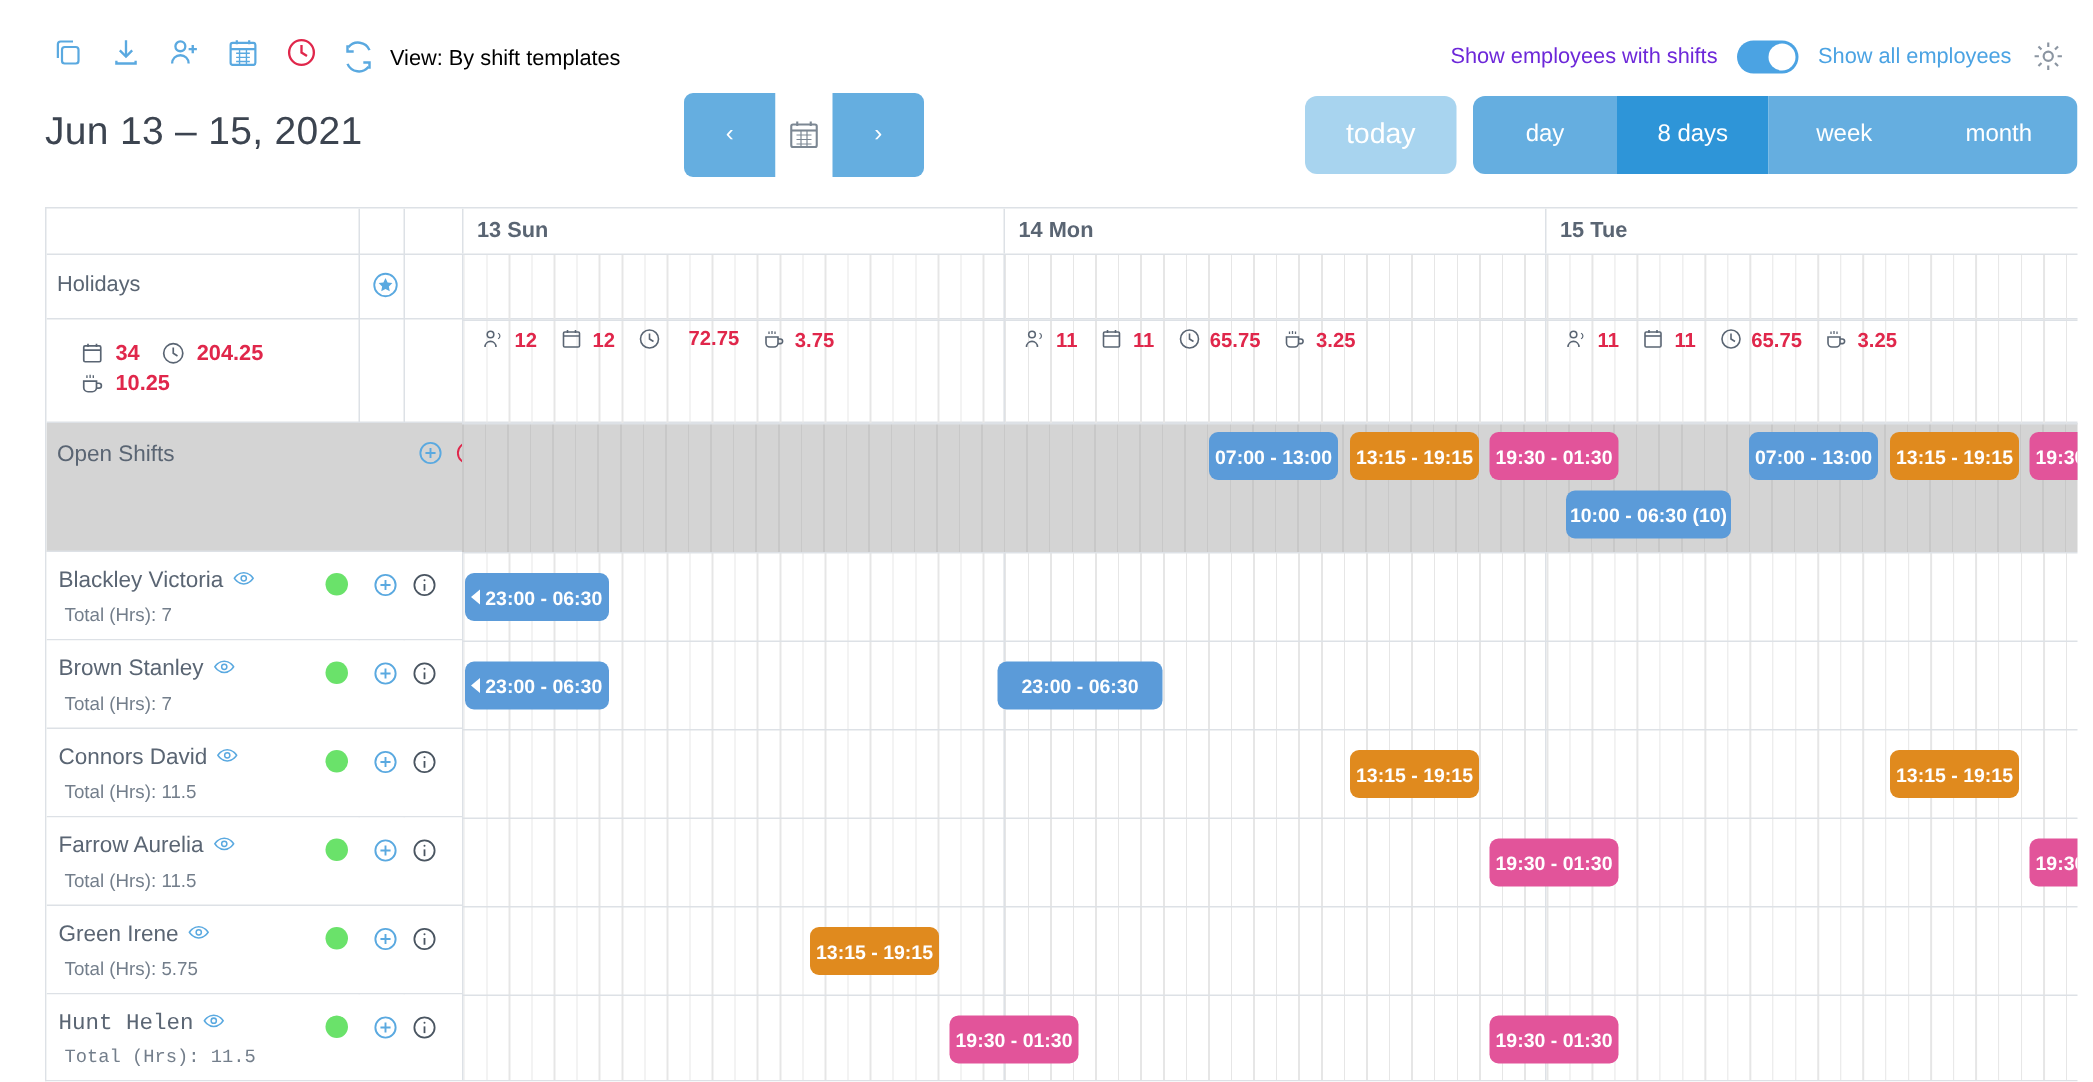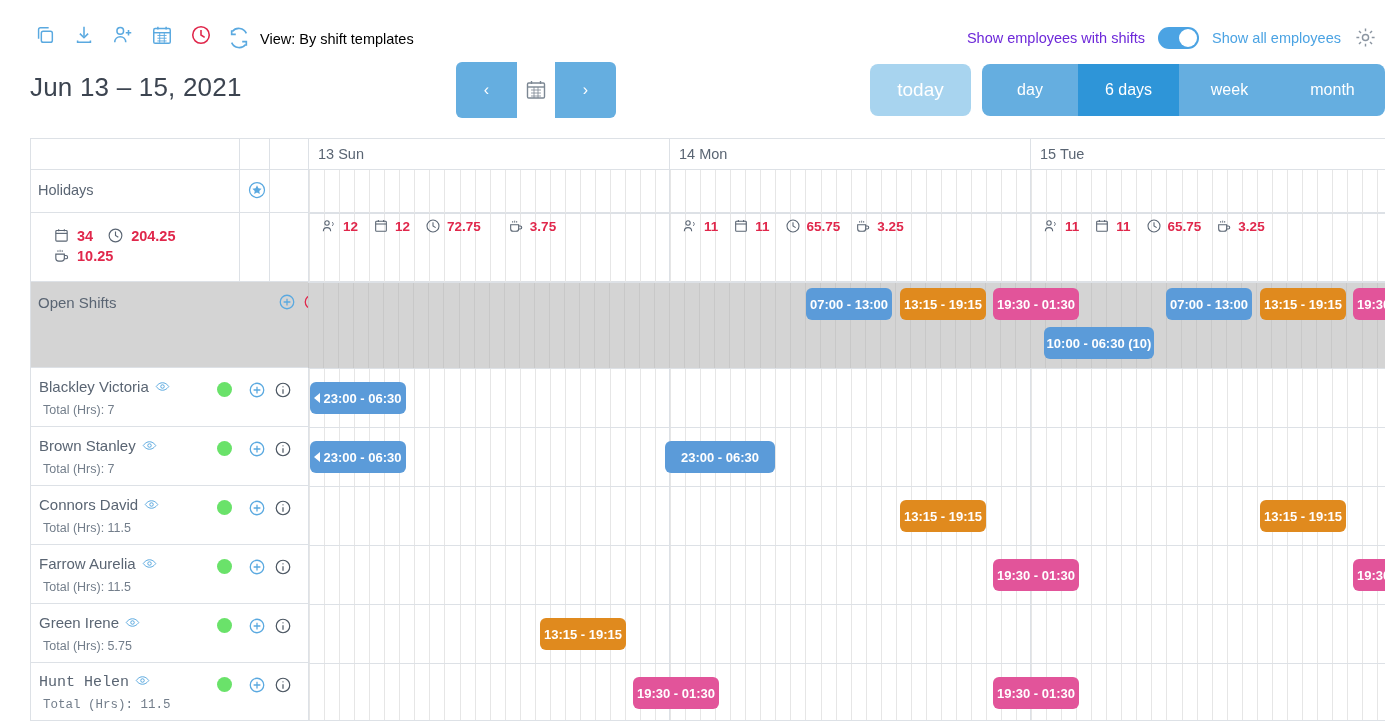--- a/index.html
+++ b/index.html
@@ -47,21 +47,21 @@
   .vg-3days{width:101px;}
   .vg-week{width:101px;}
   .vg-month{width:105px;}
 
   
   .grid{position:absolute;left:30px;top:138px;width:1355px;height:583px;
         border:1px solid #dde1e6;border-right:none;box-sizing:border-box;background:#fff;overflow:hidden;}
 
   .colhead{position:absolute;left:0;top:0;width:1355px;height:31px;border-bottom:1px solid #dde1e6;box-sizing:border-box;}
   .dayhead{position:absolute;top:0;height:30px;display:flex;align-items:center;padding-left:9px;
-    font-size:14.5px;font-weight:normal;color:#5a6573;border-left:1px solid #dde1e6;box-sizing:border-box;}
+    font-size:14.5px;font-weight:bold;color:#5a6573;border-left:1px solid #dde1e6;box-sizing:border-box;}
 
   .vline{position:absolute;top:0;bottom:0;width:1px;background:#dde1e6;}
   .vline-a{left:208px;}
   .vline-b{left:238px;}
 
   
   .row{position:absolute;left:0;width:1355px;border-bottom:1px solid #dde1e6;box-sizing:border-box;}
   .row-holidays{top:31px;height:43px;}
   .row-stats{top:74px;height:69px;}
   .row-open{top:143px;height:86px;background:#d4d4d4;}
@@ -174,21 +174,21 @@
         <path d="M7 12h10M7 15h10M7 18h10M10 9v11M14 9v11" stroke-width=".8"></path>
       </svg>
     </div>
     <div class="nav-btn nav-next">›</div>
   </div>
 
   <div class="viewgroup">
     <div class="vg-today">today</div>
     <div class="vg-seg">
       <div class="vg-item vg-day">day</div>
-      <div class="vg-item vg-3days active">6 days</div>
+      <div class="vg-item vg-3days active">8 days</div>
       <div class="vg-item vg-week">week</div>
       <div class="vg-item vg-month">month</div>
     </div>
   </div>
 
   <div class="grid">
 
     <div class="colhead">
       <div class="dayhead" style="left:277px;width:361px;">13 Sun</div>
       <div class="dayhead" style="left:638px;width:361px;">14 Mon</div>
@@ -378,21 +378,21 @@
               <span style="color:#e0274b;font-size:13.5px;font-weight:bold;">12</span>
             </span>
             <span style="display: flex; align-items: center; gap: 6px; margin-right: 6px;">
               <svg width="16" height="16" viewBox="0 0 24 24" fill="none" stroke="#5a6573" stroke-width="1.6">
                 <rect x="4" y="5" width="16" height="15" rx="1.3"></rect>
                 <path d="M4 9h16"></path>
                 <path d="M8 3v3M16 3v3"></path>
               </svg>
               <span style="color:#e0274b;font-size:13.5px;font-weight:bold;">12</span>
             </span>
-            <span style="display: flex; align-items: center; gap: 6px; margin-right: 18px;">
+            <span style="display: flex; align-items: flex-start; gap: 18px; margin-right: 6px;">
               <svg width="16" height="16" viewBox="0 0 24 24" fill="none" stroke="#5a6573" stroke-width="1.6">
                 <circle cx="12" cy="12" r="9"></circle>
                 <path d="M12 6.5V12l4 2.5"></path>
               </svg>
               <span style="color:#e0274b;font-size:13.5px;font-weight:bold;">72.75</span>
             </span>
             <span style="display: flex; align-items: center; gap: 6px; margin-right: 6px;">
               <svg width="16" height="16" viewBox="0 0 24 24" fill="none" stroke="#5a6573" stroke-width="1.6">
                 <path d="M4 10h12v6a4 4 0 0 1-4 4H8a4 4 0 0 1-4-4z"></path>
                 <path d="M16 12h2.3a2.3 2.3 0 0 1 0 4.6H16"></path>

